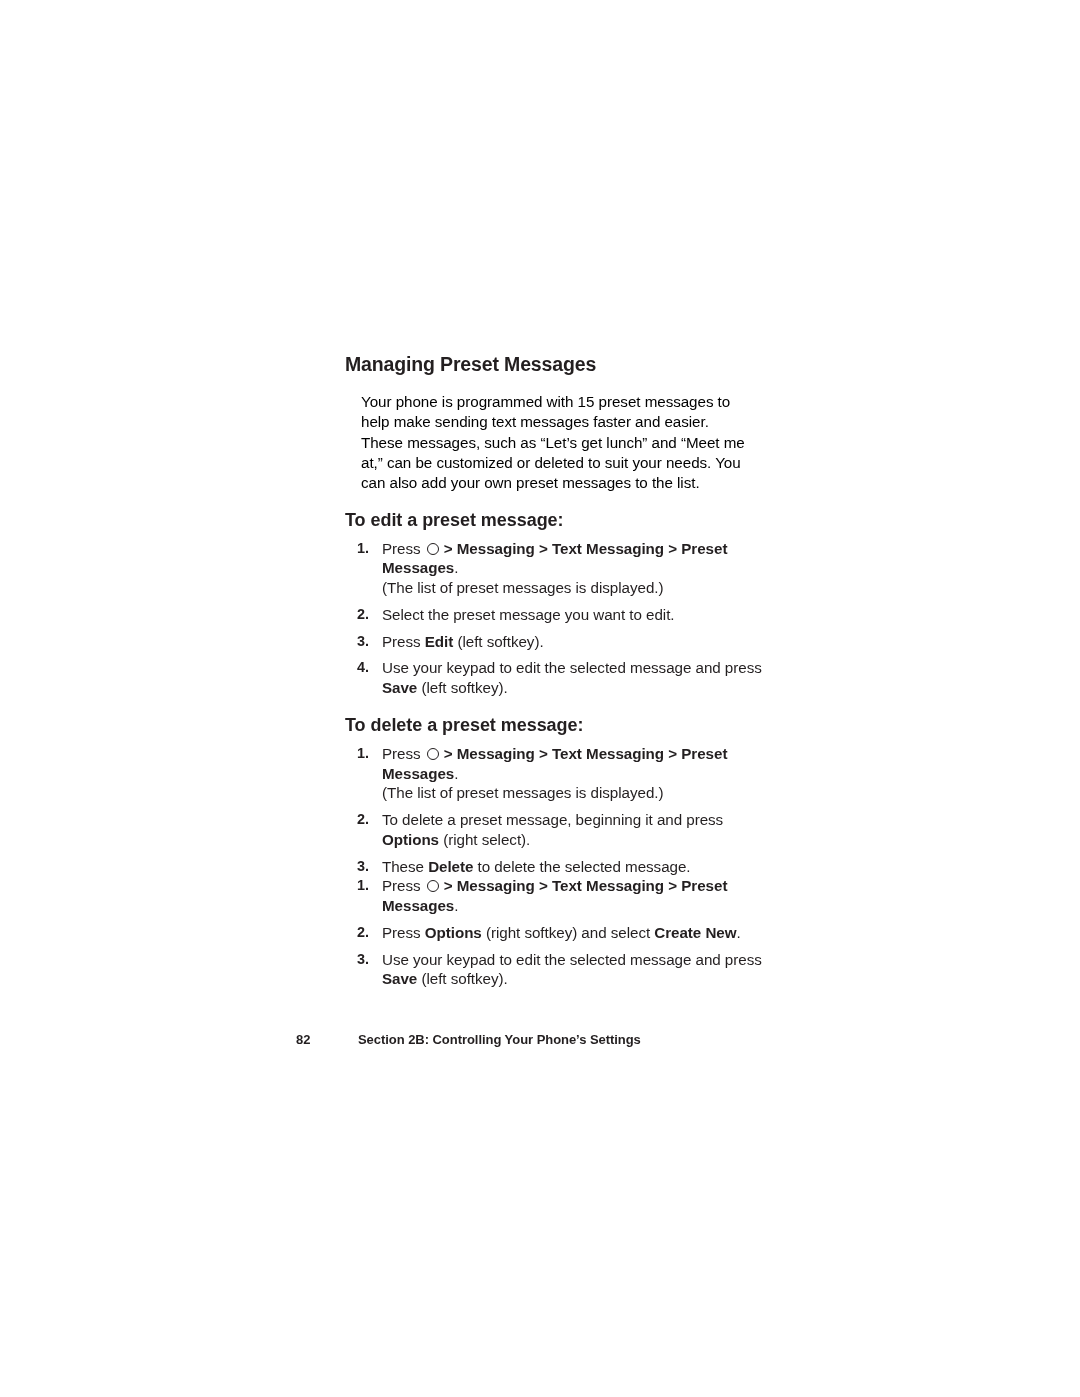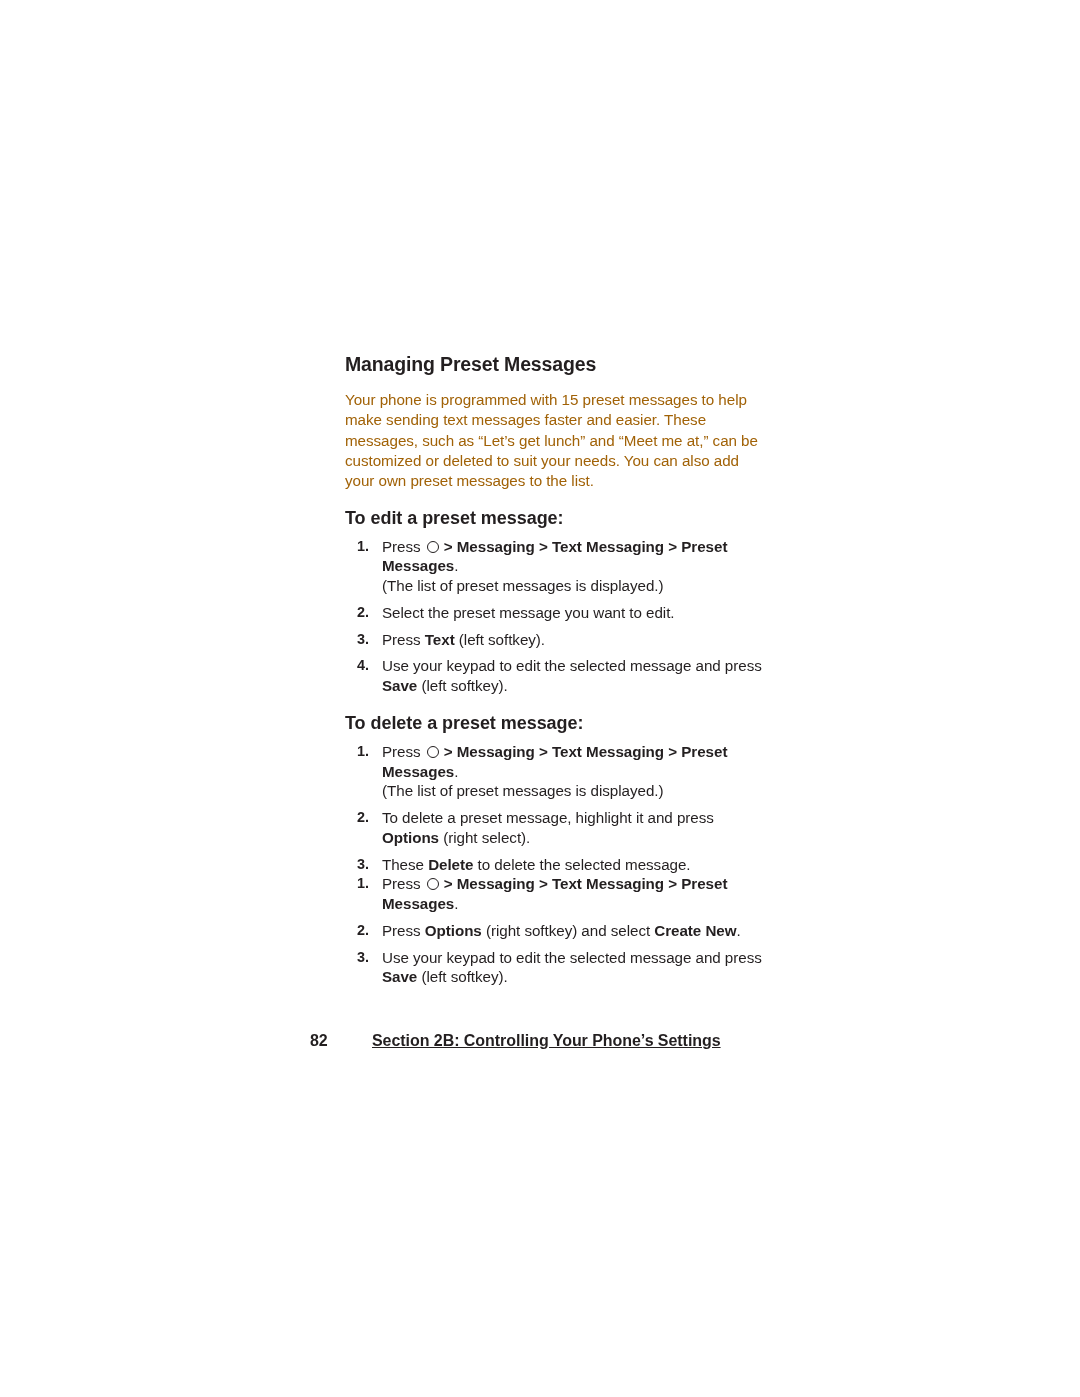--- a/index.html
+++ b/index.html
@@ -37,22 +37,22 @@
     font-weight: bold;
     letter-spacing: -0.15px;
     line-height: 1.25;
     margin: 0 0 14px 0;
     color: #231f20;
   }
 
   .body-para {
     font-size: 15.2px;
     line-height: 1.32;
-    margin: 0;
-    color: #a16207;
+    margin: 16px;
+    color: #000000;
     letter-spacing: -0.05px;
   }
 
   .body-para.trailing {
     margin-top: 19px;
   }
 
   .subhead {
     font-size: 18px;
     font-weight: bold;
@@ -101,28 +101,27 @@
     vertical-align: -1px;
     margin: 0 5px 0 2px;
     box-sizing: border-box;
   }
 
   .chev { font-weight: bold; }
 
   
   .footer {
     position: absolute;
-    left: 310px;
+    left: 296px;
     top: 1032px;
     width: 500px;
-    font-size: 16px;
+    font-size: 13px;
     font-weight: bold;
     color: #231f20;
     letter-spacing: -0.05px;
-    text-decoration: underline;
   }
   .footer .pg-num {
     display: inline-block;
     width: 62px;
   }
 </style>
 </head>
 <body>
 
 <div class="page">
@@ -139,38 +138,38 @@
         <span class="num">1.</span>
         <span>Press </span><span class="key-ring"></span><span class="b chev">&gt;</span>&nbsp;<span class="b">Messaging</span>&nbsp;<span class="b chev">&gt;</span>&nbsp;<span class="b">Text Messaging</span>&nbsp;<span class="b chev">&gt;</span>&nbsp;<span class="b">Preset Messages</span><span>.</span><br>
         <span>(The list of preset messages is displayed.)</span>
       </li>
       <li>
         <span class="num">2.</span>
         <span>Select the preset message you want to edit.</span>
       </li>
       <li>
         <span class="num">3.</span>
-        <span>Press </span><span class="b">Text</span><span> (left softkey).</span>
+        <span>Press </span><span class="b">Edit</span><span> (left softkey).</span>
       </li>
       <li>
         <span class="num">4.</span>
         <span>Use your keypad to edit the selected message and press </span><span class="b">Save</span><span> (left softkey).</span>
       </li>
     </ol>
 
     <h2 class="subhead">To delete a preset message:</h2>
     <ol class="steps">
       <li>
         <span class="num">1.</span>
         <span>Press </span><span class="key-ring"></span><span class="b chev">&gt;</span>&nbsp;<span class="b">Messaging</span>&nbsp;<span class="b chev">&gt;</span>&nbsp;<span class="b">Text Messaging</span>&nbsp;<span class="b chev">&gt;</span>&nbsp;<span class="b">Preset Messages</span><span>.</span><br>
         <span>(The list of preset messages is displayed.)</span>
       </li>
       <li>
         <span class="num">2.</span>
-        <span>To delete a preset message, highlight it and press </span><span class="b">Options</span><span> (right select).</span>
+        <span>To delete a preset message, beginning it and press </span><span class="b">Options</span><span> (right select).</span>
       </li>
       <li>
         <span class="num">3.</span>
         <span>These </span><span class="b">Delete</span><span> to delete the selected message.</span>
       </li>
     </ol>
 
     <ol class="steps">
       <li>
         <span class="num">1.</span>

